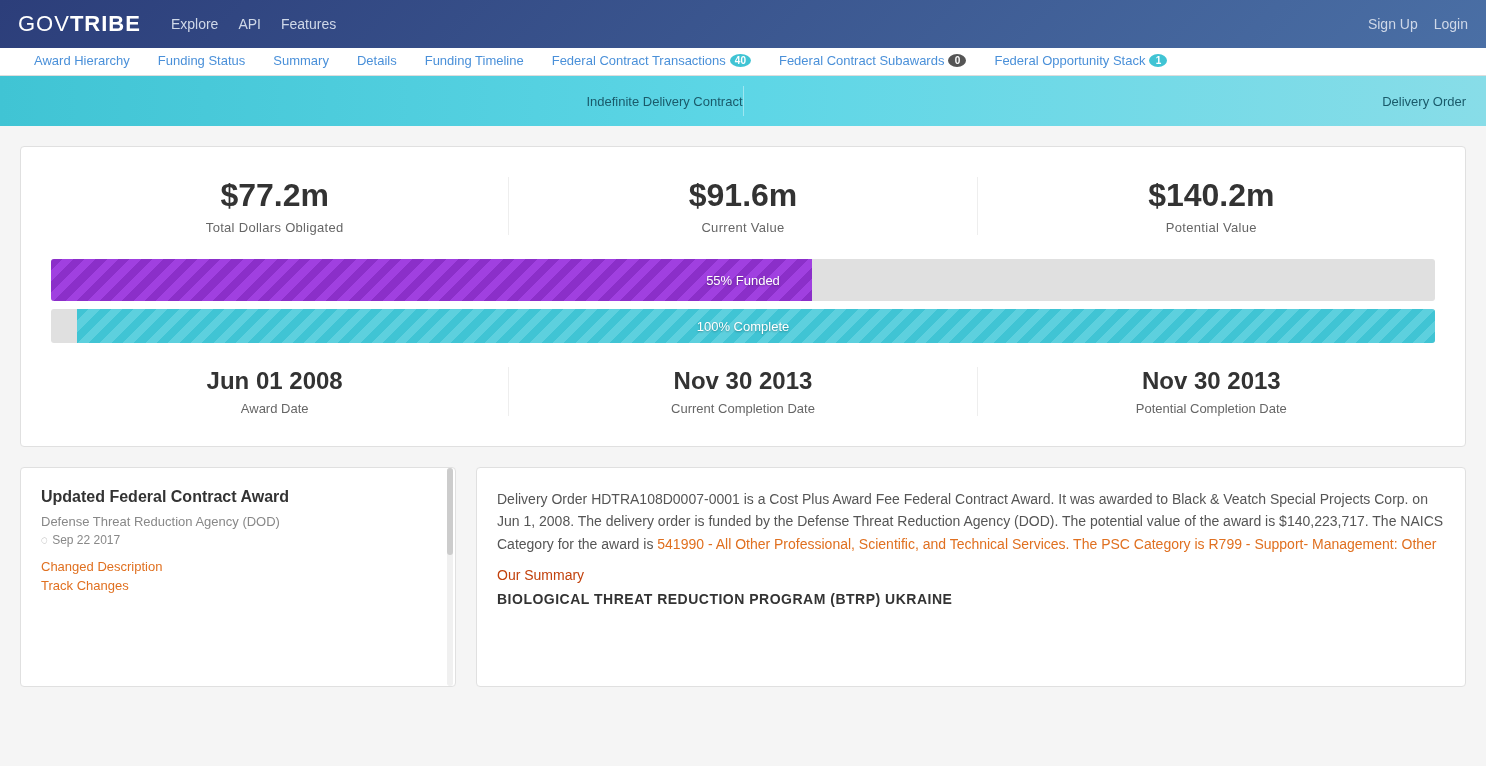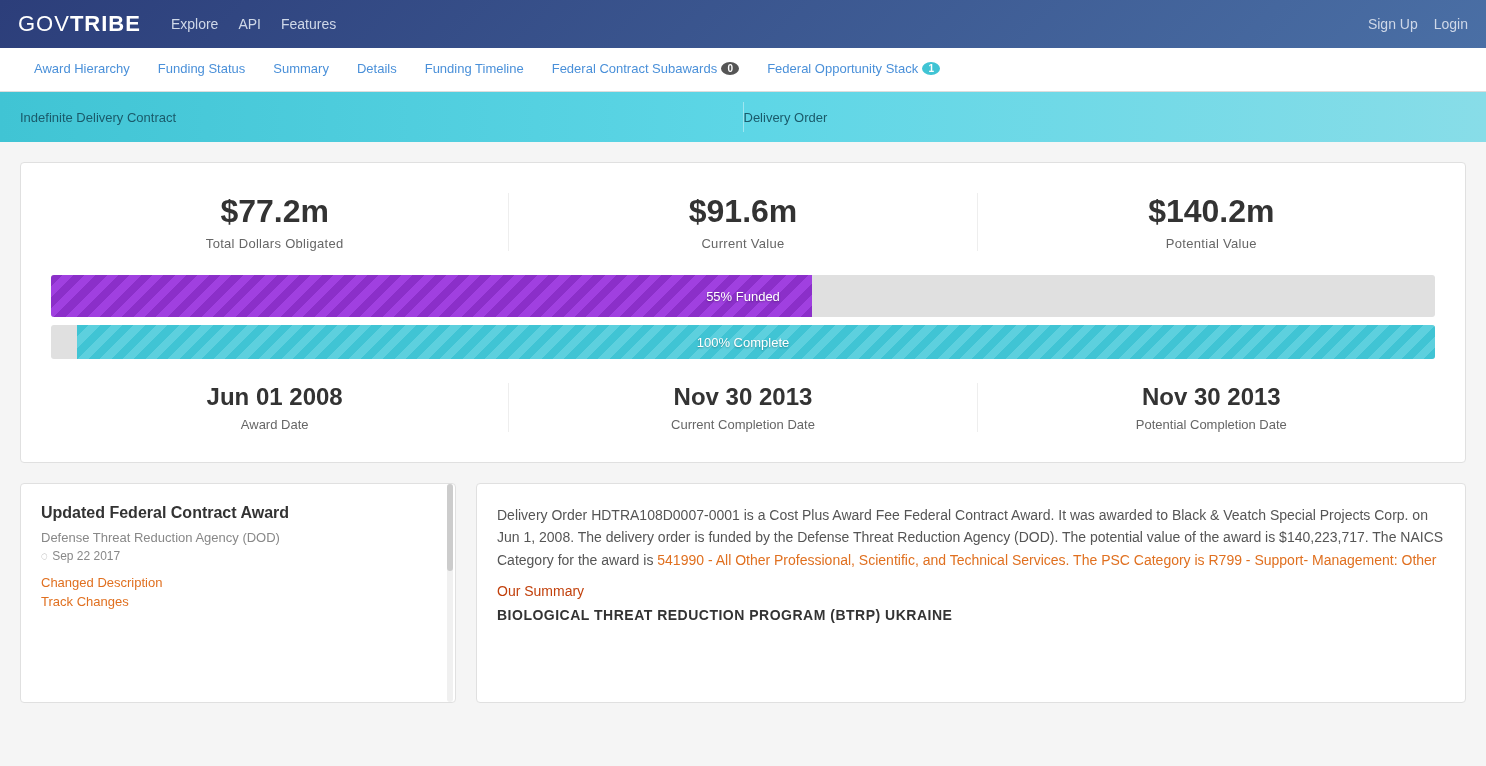--- a/index.html
+++ b/index.html
@@ -52,21 +52,21 @@
       cursor: pointer;
     }
 
     
     .tabs-bar {
       background: #fff;
       border-bottom: 1px solid #ddd;
       display: flex;
       align-items: center;
       padding: 3px 20px;
-      height: 44px;
+      height: 28px;
       gap: 0;
     }
     .tab-item {
       padding: 12px 14px;
       font-size: 13px;
       color: #4a90d9;
       cursor: pointer;
       border-bottom: 2px solid transparent;
       white-space: nowrap;
       display: flex;
@@ -101,21 +101,21 @@
       align-items: center;
       padding: 8px 20px;
       gap: 0;
       min-height: 50px;
     }
     .hierarchy-item {
       color: #1a5a6a;
       font-size: 13px;
       font-weight: 500;
       flex: 1;
-      text-align: left;
+      text-align: right;
     }
     .hierarchy-divider {
       width: 1px;
       height: 30px;
       background: rgba(255,255,255,0.4);
     }
 
     
     .main-content {
       padding: 20px;
@@ -366,20 +366,24 @@
   <div class="tab-item">
     <span>Summary</span>
   </div>
   <div class="tab-item">
     <span>Details</span>
   </div>
   <div class="tab-item">
     <span>Funding Timeline</span>
   </div>
   <div class="tab-item">
+    <span>Federal Contract Transactions</span>
+    <span class="tab-badge">40</span>
+  </div>
+  <div class="tab-item">
     <span>Federal Contract Subawards</span>
     <span class="tab-badge-dark">0</span>
   </div>
   <div class="tab-item">
     <span>Federal Opportunity Stack</span>
     <span class="tab-badge">1</span>
   </div>
 </div>
 
 <div class="hierarchy-bar">

